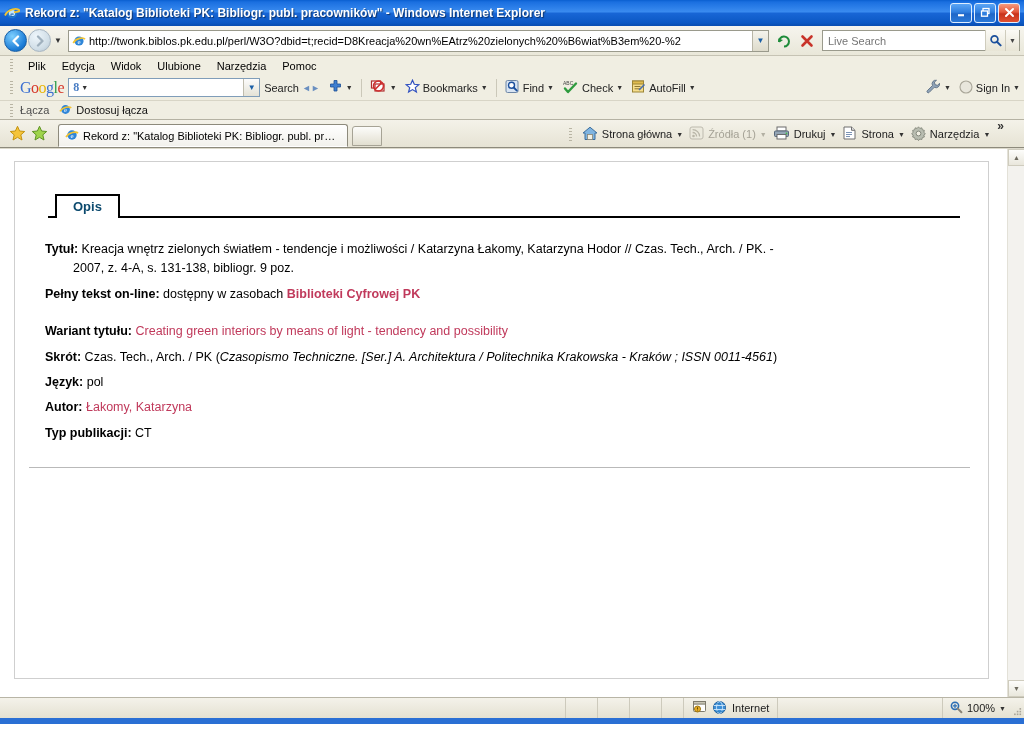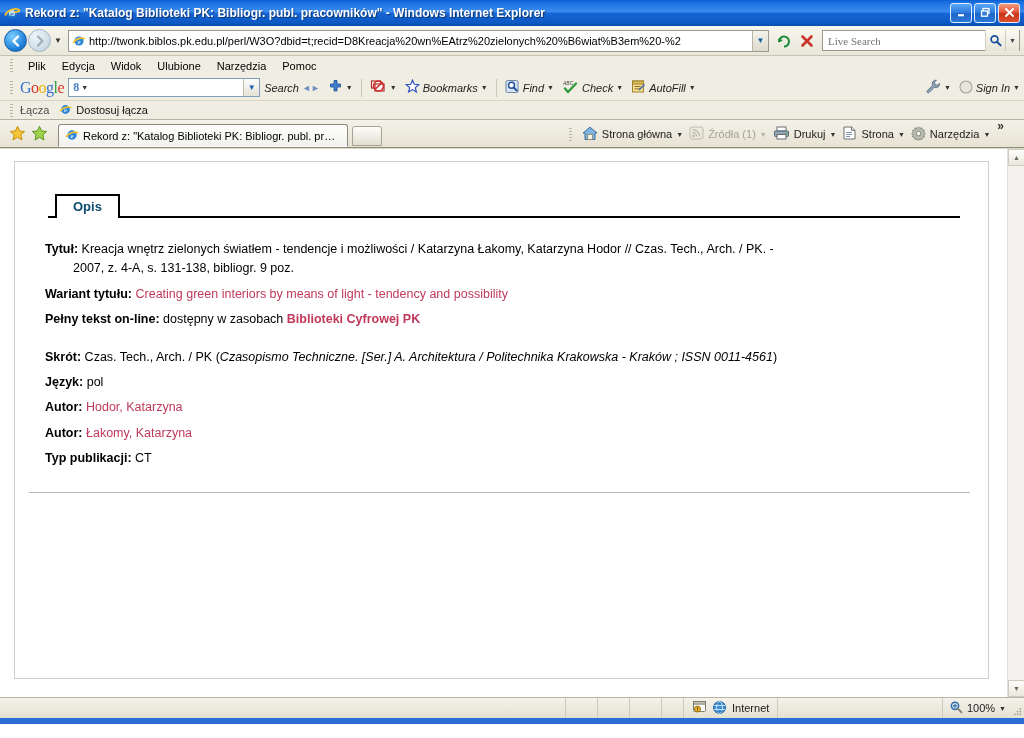--- a/index.html
+++ b/index.html
@@ -115,21 +115,21 @@
     width: 198px; height: 21px;
     background: #fff;
     border: 1px solid #9a9a8c;
     display: flex; align-items: center;
     margin-left: 4px; flex: none;
   }
   .search-box input {
     border: 0; outline: 0; flex: 1;
     font-size: 11px; color: #9a9a9a;
     padding-left: 5px;
-    font-family: Liberation Serif, serif;
+    font-family: Liberation Sans, sans-serif;
     background: transparent;
   }
   .search-go {
     width: 20px; height: 21px; flex: none;
     display: flex; align-items: center; justify-content: center;
     border-left: 1px solid #cfccbd;
     background: linear-gradient(to bottom, #fbfaf5, #e8e5d6);
     color: #1b4f9c;
   }
   .search-go2 {
@@ -190,21 +190,21 @@
   .gsearch-arrow {
     width: 16px; height: 17px;
     background: linear-gradient(to bottom, #fcfcfc, #e4e2d6);
     border-left: 1px solid #bfbcae;
     display: flex; align-items: center; justify-content: center;
     font-size: 8px; color: #1b5fa8;
   }
   .gitem {
     display: flex; align-items: center;
     font-size: 11px; color: #222;
-    padding: 0 4px; gap: 3px; white-space: nowrap; font-style: italic;
+    padding: 0 4px; gap: 3px; white-space: nowrap;
   }
   .gcaret-sm { font-size: 7px; color: #333; }
   .vdiv { width: 1px; height: 18px; background: #cbc8b9; margin: 0 4px; flex: none; }
 
   
   .linksbar {
     height: 19px;
     background: #f0eee2;
     display: flex; align-items: center;
     padding-left: 10px;
@@ -661,45 +661,41 @@
     </div>
 
     <div class="rec-body">
 
       <div class="rec-row">
         <span class="lbl">Tytuł:</span>
         <span class="val">Kreacja wnętrz zielonych światłem - tendencje i możliwości / Katarzyna Łakomy, Katarzyna Hodor // Czas. Tech., Arch. / PK. -</span>
         <span class="val indent2">2007, z. 4-A, s. 131-138, bibliogr. 9 poz.</span>
       </div>
 
+      <div class="rec-row gap">
+        <span class="lbl">Pełny tekst on-line:</span>
+        <span class="val">dostępny w zasobach </span><span class="val-red-b">Biblioteki Cyfrowej PK</span>
+      </div>
+
       <div class="rec-row">
         <span class="lbl">Wariant tytułu:</span>
         <span class="val-red">Creating green interiors by means of light - tendency and possibility</span>
       </div>
 
-      <div class="rec-row gap">
-        <span class="lbl">Pełny tekst on-line:</span>
-        <span class="val">dostępny w zasobach </span><span class="val-red-b">Biblioteki Cyfrowej PK</span>
-      </div>
-
       <div class="rec-row">
         <span class="lbl">Skrót:</span>
         <span class="val">Czas. Tech., Arch. / PK (</span><span class="val val-i">Czasopismo Techniczne. [Ser.] A. Architektura / Politechnika Krakowska - Kraków ; ISSN 0011-4561</span><span class="val">)</span>
       </div>
 
       <div class="rec-row">
         <span class="lbl">Język:</span>
         <span class="val">pol</span>
       </div>
 
 
-      <div class="rec-row">
-        <span class="lbl">Autor:</span>
-        <span class="val-red">Hodor, Katarzyna</span>
-      </div>
 
       <div class="rec-row">
         <span class="lbl">Autor:</span>
         <span class="val-red">Łakomy, Katarzyna</span>
       </div>
 
 
       <div class="rec-row">
         <span class="lbl">Typ publikacji:</span>
         <span class="val">CT</span>

